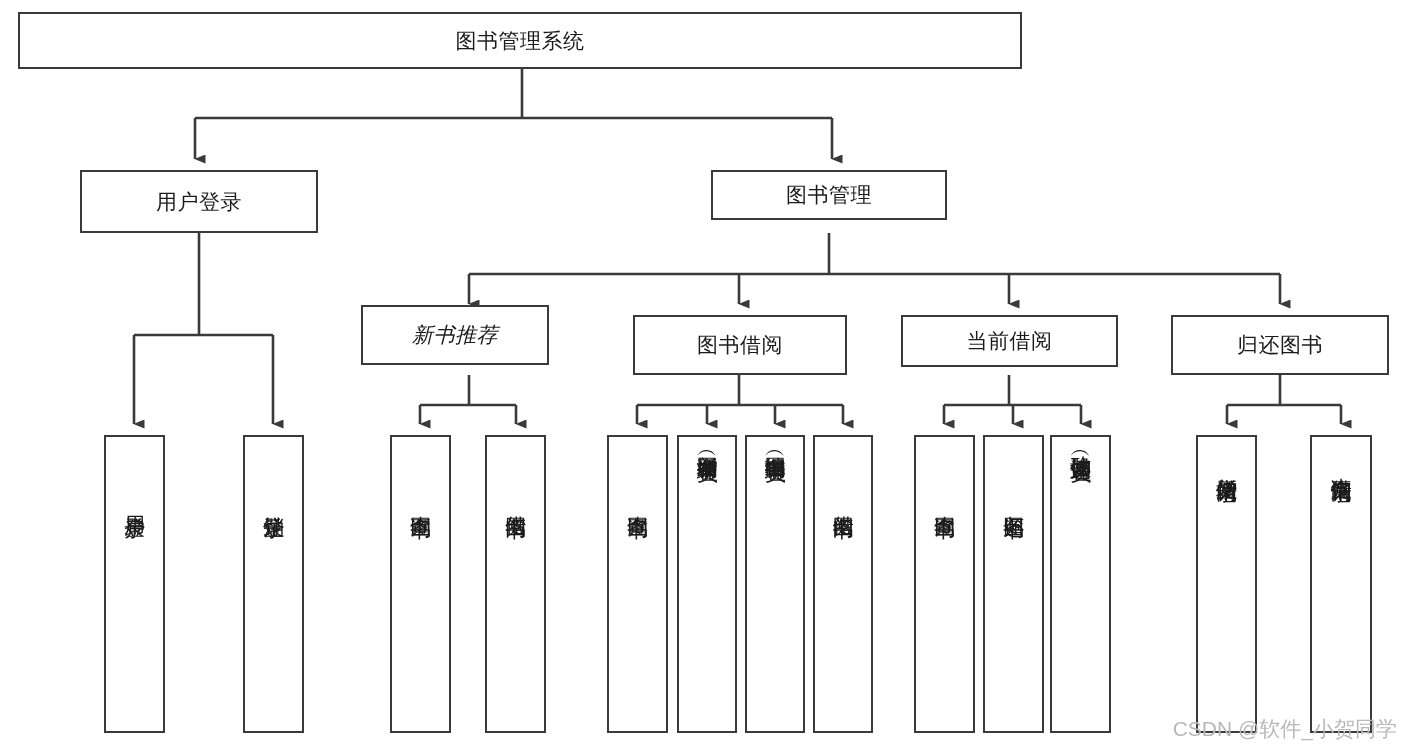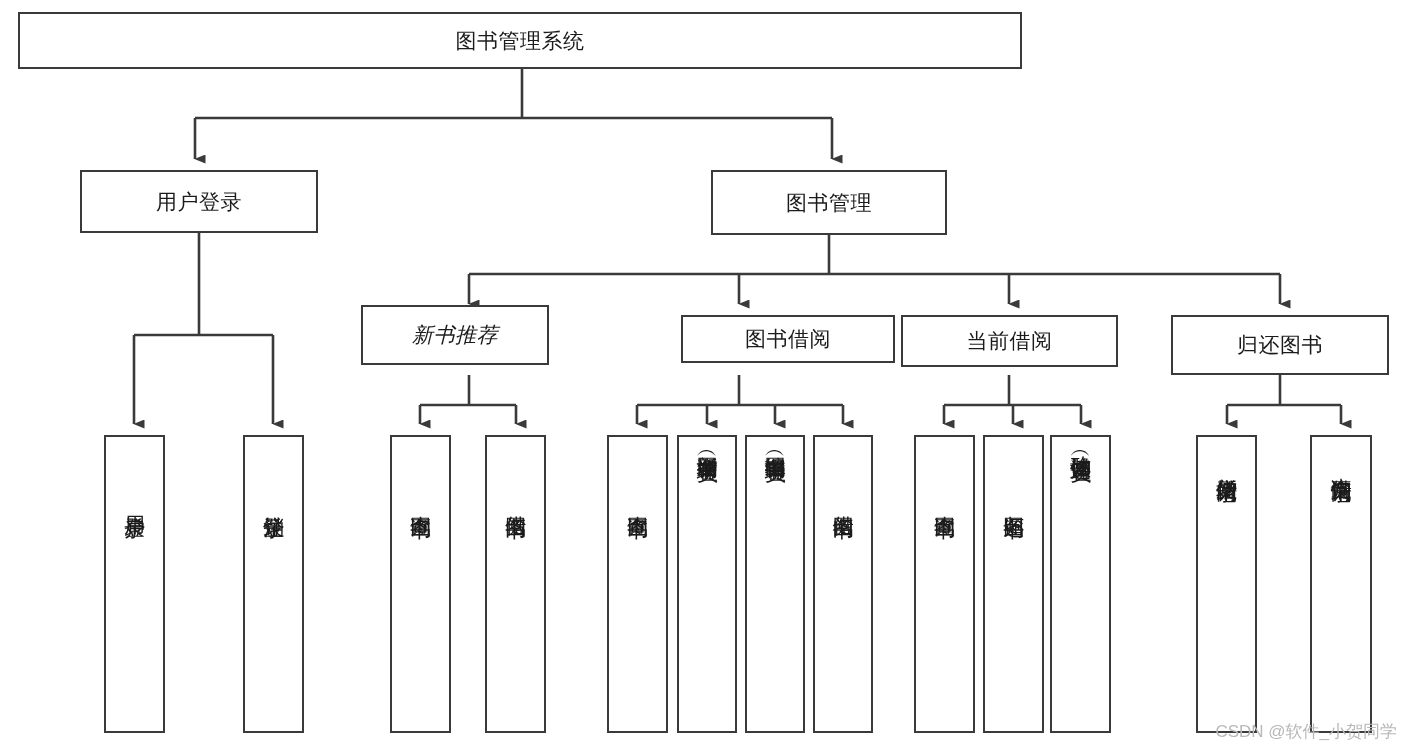--- a/index.html
+++ b/index.html
@@ -62,21 +62,21 @@
   .leaf-node .node-label-v {
     padding-top: 2px;
   }
   .leaf-short .node-label-v {
     padding-top: 62px;
   }
   .watermark {
     position: absolute;
     right: 8px;
     bottom: 4px;
-    font-size: 17px;
+    font-size: 21px;
     color: #b8b8b8;
     white-space: nowrap;
     pointer-events: none;
   }
 </style>
 </head>
 <body>
 
 <div id="diagram-root">
 
@@ -130,28 +130,28 @@
     </g>
   </svg>
 
   <div class="node-box root-node" style="left:18px; top:12px; width:1004px; height:57px;">
     <span class="node-label-h">图书管理系统</span>
   </div>
 
   <div class="node-box" style="left:80px; top:170px; width:238px; height:63px;">
     <span class="node-label-h">用户登录</span>
   </div>
-  <div class="node-box" style="left:711px; top:170px; width:236px; height:65px;">
+  <div class="node-box" style="left:711px; top:170px; width:236px; height:50px;">
     <span class="node-label-h">图书管理</span>
   </div>
 
   <div class="node-box" style="left:361px; top:305px; width:188px; height:60px;font-style:italic;">
     <span class="node-label-h">新书推荐</span>
   </div>
-  <div class="node-box" style="left:633px; top:315px; width:214px; height:48px;margin-left:48px;">
+  <div class="node-box" style="left:633px; top:315px; width:214px; height:60px;">
     <span class="node-label-h">图书借阅</span>
   </div>
   <div class="node-box" style="left:901px; top:315px; width:217px; height:52px;">
     <span class="node-label-h">当前借阅</span>
   </div>
   <div class="node-box" style="left:1171px; top:315px; width:218px; height:60px;">
     <span class="node-label-h">归还图书</span>
   </div>
 
   <div class="node-box leaf-node leaf-short" style="left:104px; top:435px; width:61px; height:298px;">

